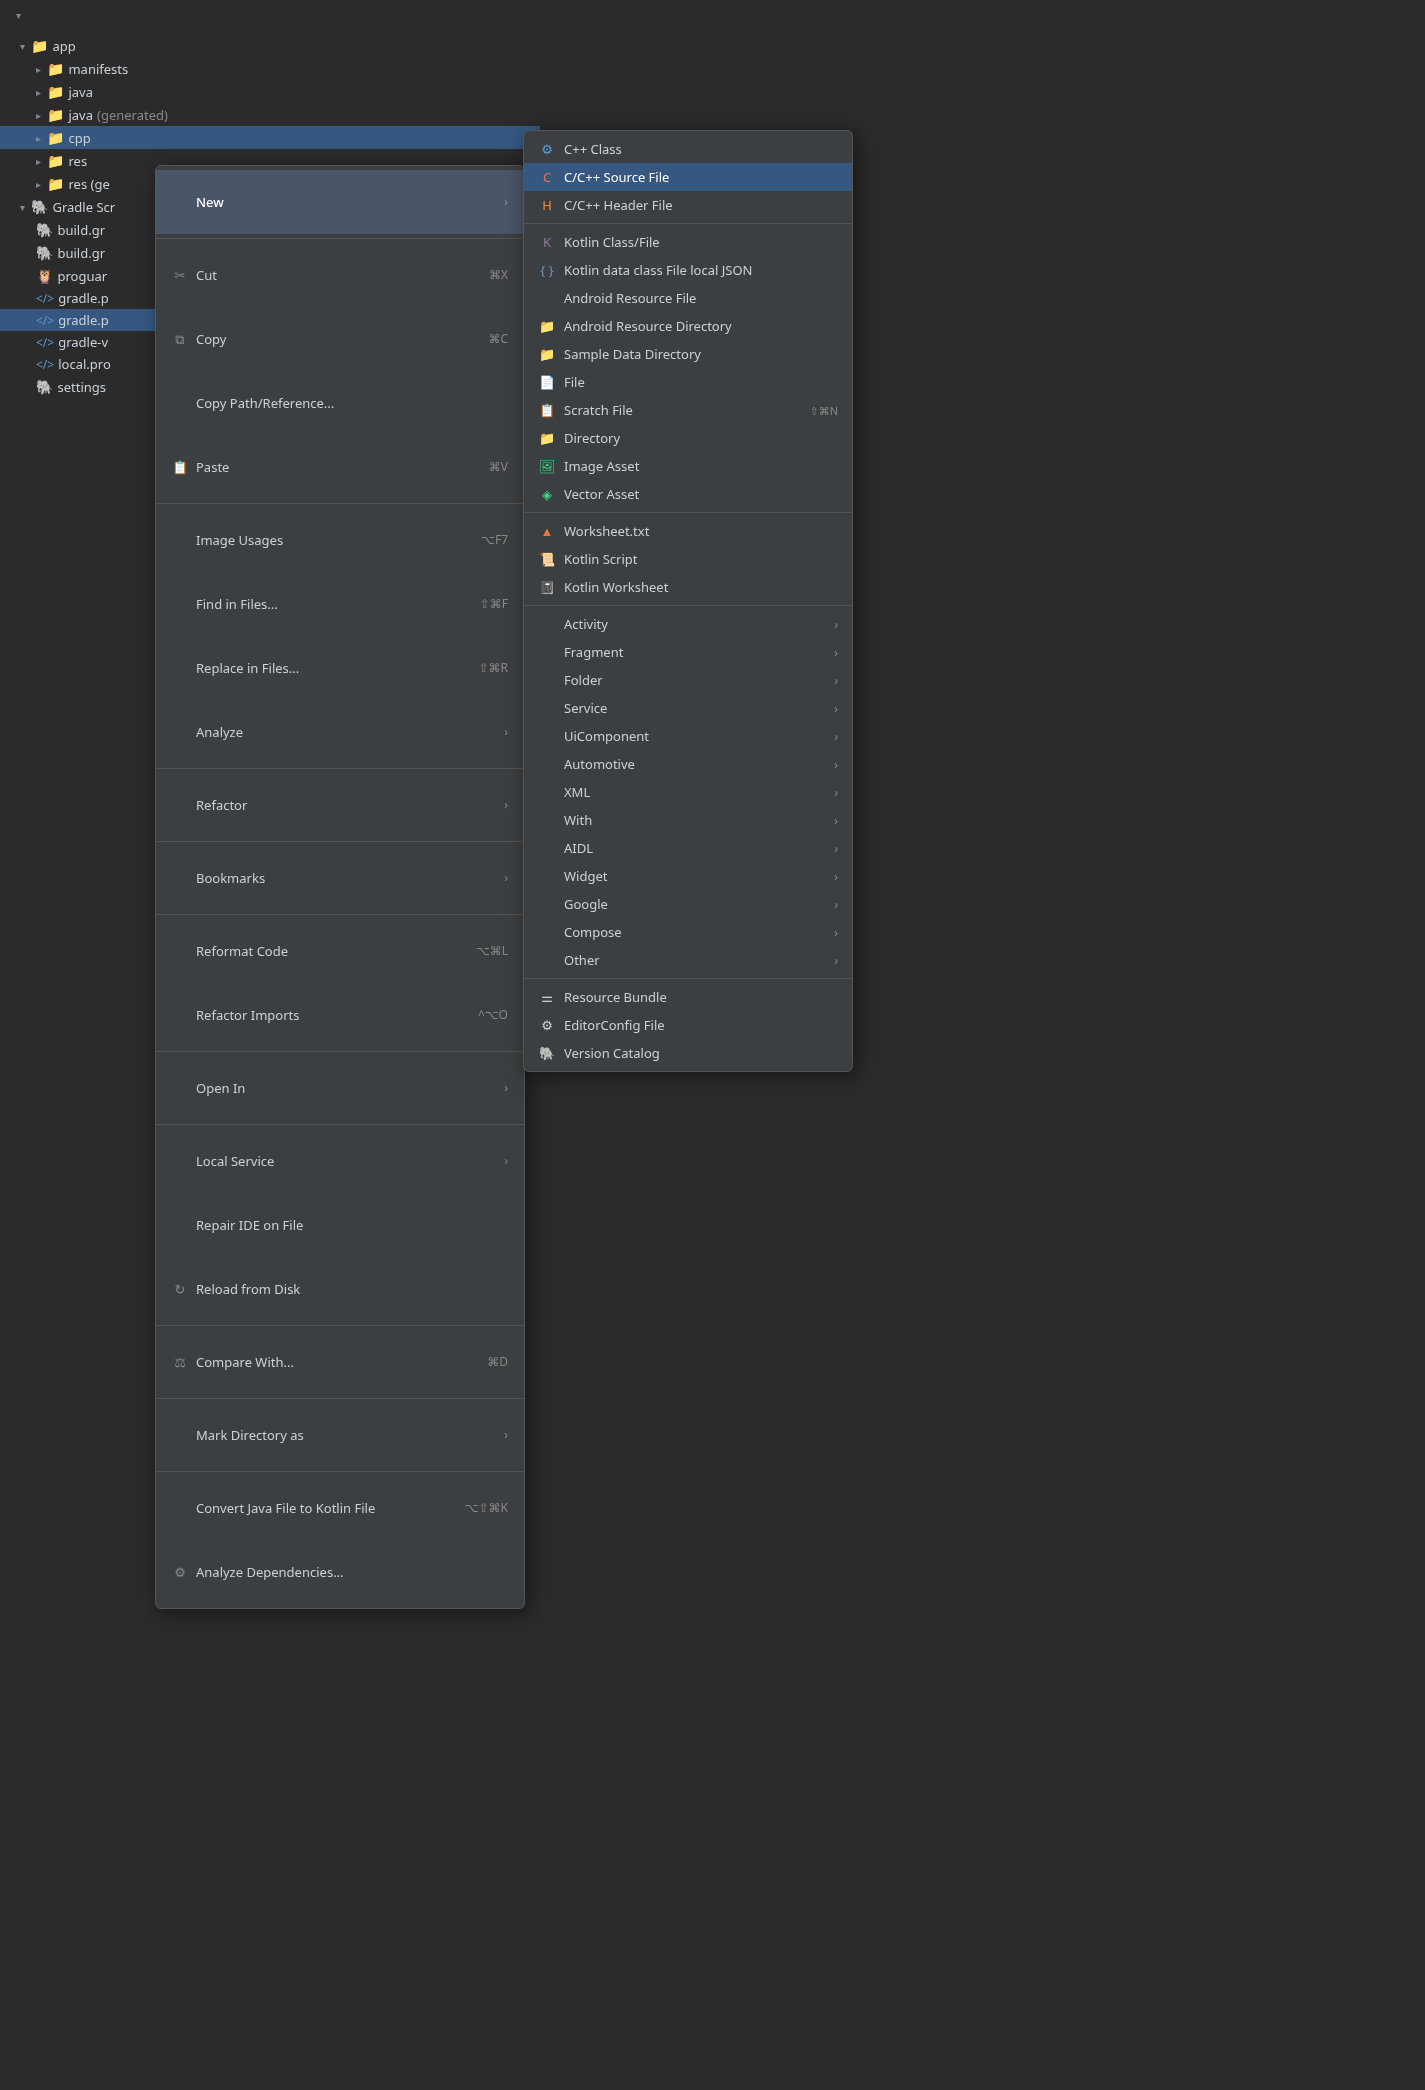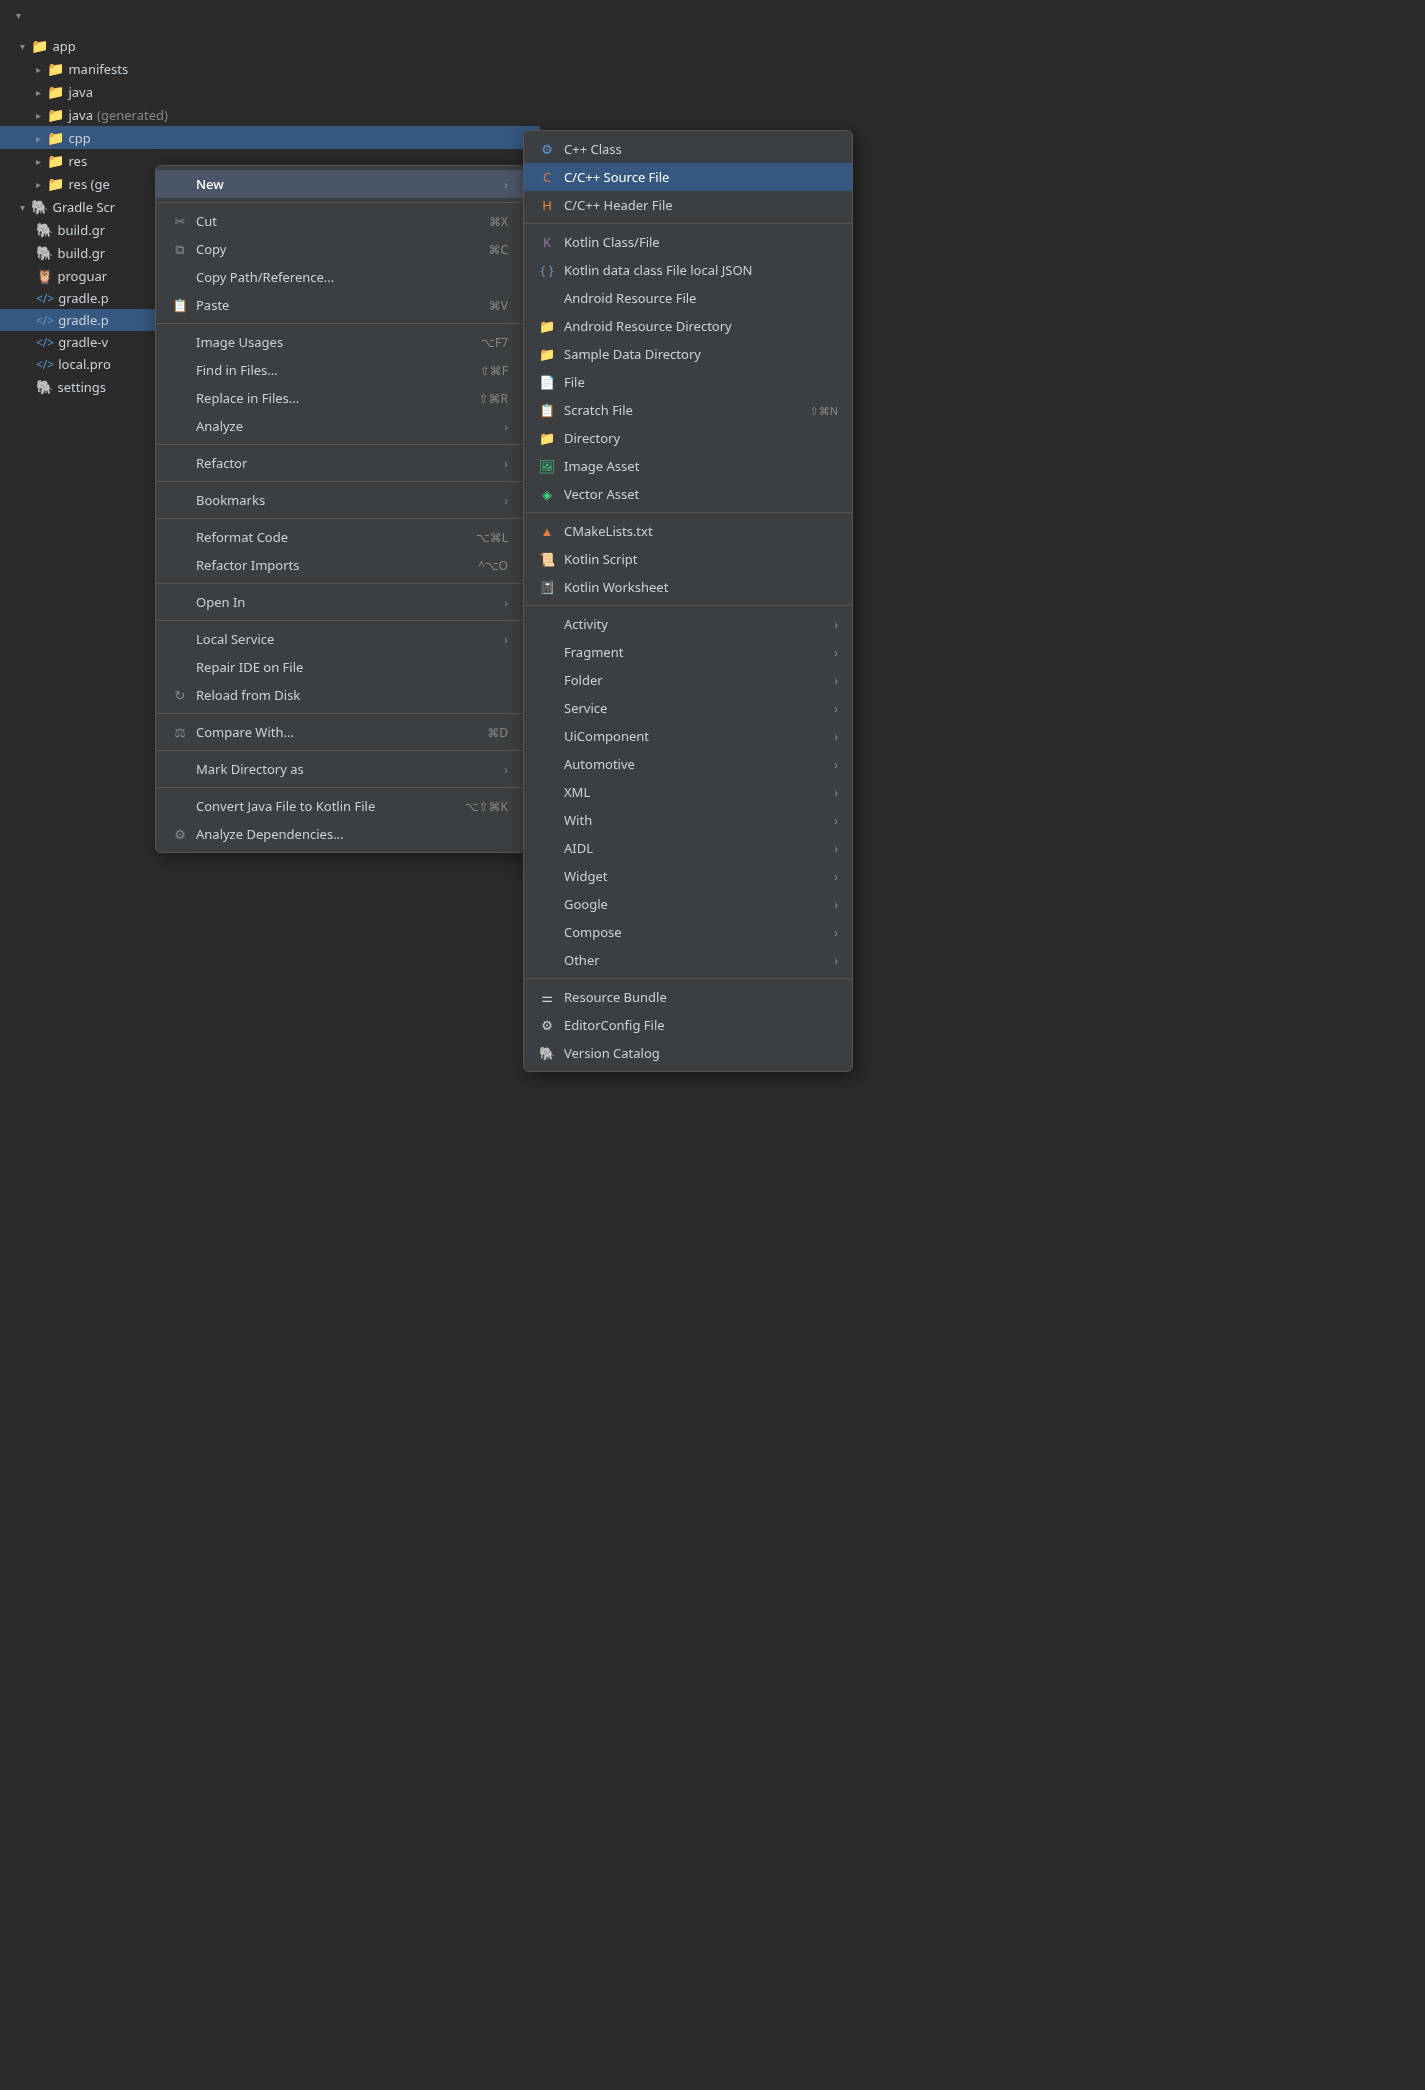--- a/index.html
+++ b/index.html
@@ -66,23 +66,23 @@
       background: #3c3f41;
       border: 1px solid #555;
       border-radius: 6px;
       box-shadow: 4px 4px 20px rgba(0,0,0,0.5);
       z-index: 10;
       padding: 4px 0;
     }
 
     .menu-item {
       display: flex;
-      align-items: center;
+      align-items: flex-start;
       justify-content: space-between;
-      padding: 5px 16px;
+      padding: 23px 16px;
       cursor: pointer;
       color: #c9d1d9;
       font-size: 13px;
       gap: 8px;
     }
 
     .menu-item .left-content {
       display: flex;
       align-items: center;
       gap: 8px;
@@ -522,21 +522,21 @@
     <div class="sub-menu-item">
       <div class="left-part">
         <span class="icon-box icon-vector">◈</span>
         <span>Vector Asset</span>
       </div>
     </div>
     <div class="sub-menu-separator"></div>
     <div class="sub-menu-item">
       <div class="left-part">
         <span class="icon-box icon-cmake">▲</span>
-        <span>CMakeLists.txt</span>
+        <span>Worksheet.txt</span>
       </div>
     </div>
     <div class="sub-menu-item">
       <div class="left-part">
         <span class="icon-box icon-kotlin-script">📜</span>
         <span>Kotlin Script</span>
       </div>
     </div>
     <div class="sub-menu-item">
       <div class="left-part">

